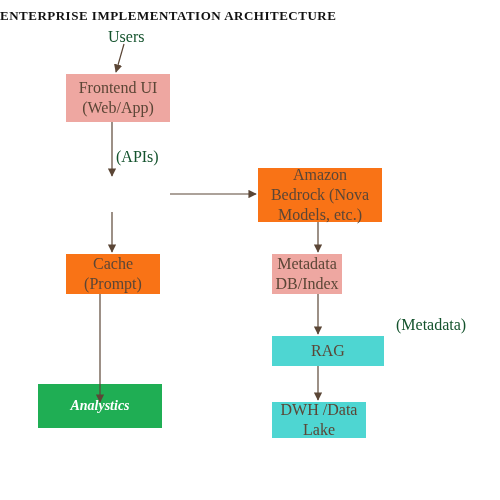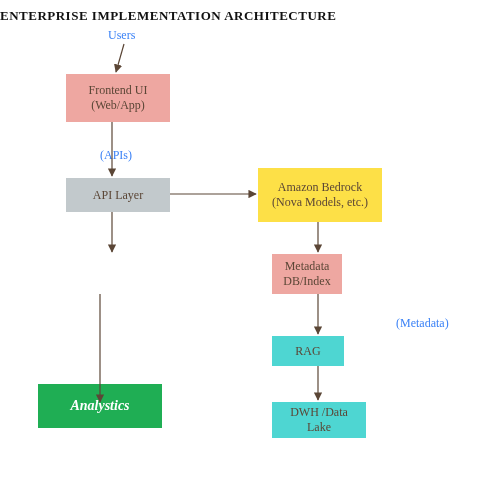--- a/index.html
+++ b/index.html
@@ -1,42 +1,42 @@
 <!DOCTYPE html>
 <html><head>
 <meta charset="utf-8">
 <style>
   html,body{margin:0;padding:0;background:#fff;font-family:Georgia,"Times New Roman",serif}
   .stage{position:relative;width:500px;height:500px;overflow:hidden}
   .title{position:absolute;top:8px;left:0;right:0;text-align:left;font-weight:700;letter-spacing:.5px;font-size:13px;color:#111}
-  .node{position:absolute;display:flex;align-items:center;justify-content:center;text-align:center;font-size:12px;line-height:1.25;padding:4px 6px;box-sizing:border-box;color:#5b4636}
+  .node{position:absolute;display:flex;align-items:center;justify-content:center;text-align:center;font-size:16px;line-height:1.25;padding:4px 6px;box-sizing:border-box;color:#5b4636}
   .pink{background:#eea7a1}
   .grey{background:#c2c9cc}
-  .yellow{background:#fde047}
+  .yellow{background:#f97316}
   .cyan{background:#4ed6d2}
   .green{background:#1fae54;color:#fff;font-weight:700;font-style:italic;font-size:14px}
-  .label{position:absolute;font-size:12px;color:#3b82f6}
+  .label{position:absolute;font-size:16px;color:#14532d}
   svg.arrows{position:absolute;inset:0;width:500px;height:500px;pointer-events:none}
   .arrow-line{stroke:#5b4636;stroke-width:1.2;fill:none}
 </style>
 </head>
 <body>
 <div class="stage">
 
   <div class="title">ENTERPRISE IMPLEMENTATION ARCHITECTURE</div>
 
   <div class="label" style="left:108px;top:28px">Users</div>
-  <div class="label" style="left:100px;top:148px">(APIs)</div>
+  <div class="label" style="left:116px;top:148px">(APIs)</div>
   <div class="label" style="left:396px;top:316px">(Metadata)</div>
 
   <div class="node pink" style="left:66px; top:74px;  width:104px;height:48px">Frontend UI (Web/App)</div>
-  <div class="node grey" style="left:66px; top:178px; width:104px;height:34px">API Layer</div>
   <div class="node yellow" style="left:258px;top:168px; width:124px;height:54px">Amazon Bedrock (Nova Models, etc.)</div>
+  <div class="node yellow" style="left:66px; top:254px; width:94px; height:40px">Cache (Prompt)</div>
   <div class="node pink" style="left:272px;top:254px; width:70px; height:40px">Metadata DB/Index</div>
-  <div class="node cyan" style="left:272px;top:336px; width:72px; height:30px">RAG</div>
+  <div class="node cyan" style="left:272px;top:336px; width:112px; height:30px">RAG</div>
   <div class="node cyan" style="left:272px;top:402px; width:94px; height:36px">DWH /Data Lake</div>
   <div class="node green" style="left:38px; top:384px; width:124px;height:44px">Analystics</div>
 
   <svg class="arrows">
     <defs>
       <marker id="ah" viewBox="0 0 10 10" refX="9" refY="5" markerWidth="7" markerHeight="7" orient="auto-start-reverse">
         <path d="M0,0 L10,5 L0,10 z" fill="#5b4636"></path>
       </marker>
     </defs>
     <line class="arrow-line" x1="124" y1="44" x2="116" y2="72" marker-end="url(#ah)"></line>

